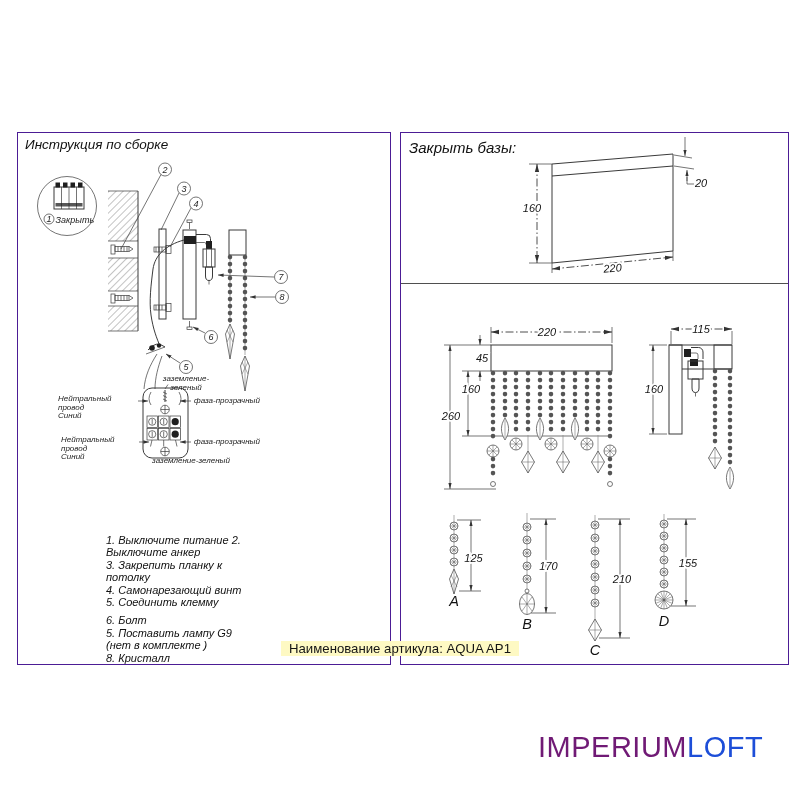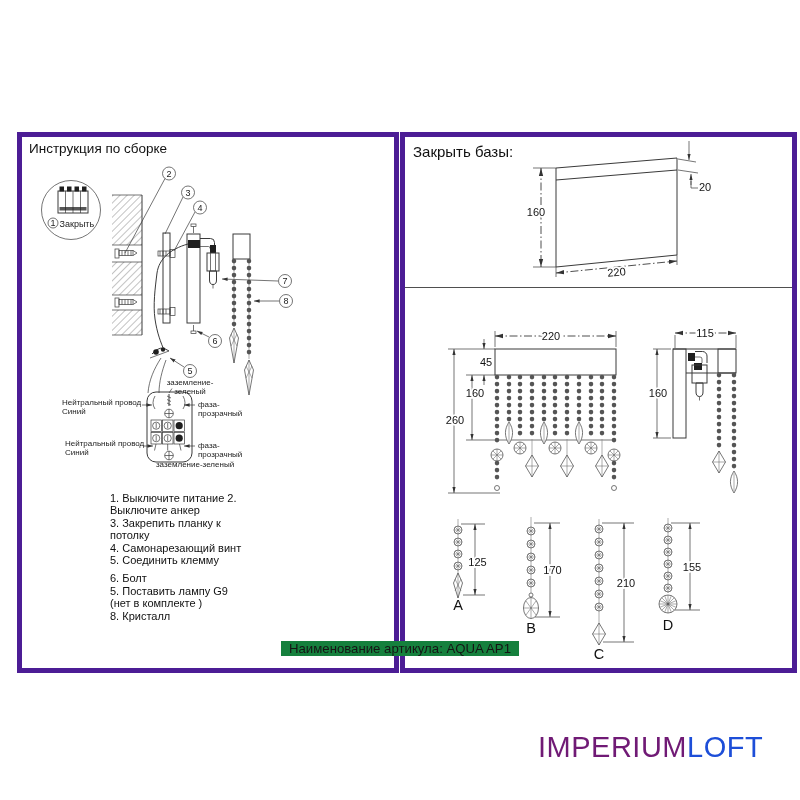--- a/index.html
+++ b/index.html
@@ -1,37 +1,37 @@
 <!DOCTYPE html>
 <html><head>
 <meta charset="utf-8">
 <style>
   html,body{margin:0;padding:0;background:#fff;}
   body{width:800px;height:800px;position:relative;font-family:"Liberation Sans",sans-serif;color:#141414;overflow:hidden;}
-  .panel{position:absolute;border:5px solid #4c1d95;background:#fff;}
+  .panel{position:absolute;border:1px solid #4c1d95;background:#fff;font-style:italic;}
   .abs{position:absolute;}
   .ttl{position:absolute;color:#111;white-space:nowrap;}
   .lbl8{position:absolute;font-size:8px;line-height:8.6px;color:#222;}
-  .steps{position:absolute;font-size:11px;line-height:12.4px;color:#111;}
+  .steps{position:absolute;font-size:11px;line-height:12.4px;color:#111;margin-top:46px;}
   .steps .gap{height:6px;}
   svg{position:absolute;overflow:visible;}
   .ln{fill:none;stroke:#3a3a3a;stroke-width:1;}
   .lnt{fill:none;stroke:#3a3a3a;stroke-width:0.7;}
   .dim{fill:none;stroke:#3a3a3a;stroke-width:0.9;stroke-dasharray:8 2.5 1.5 2.5;}
   .ext{fill:none;stroke:#3a3a3a;stroke-width:0.7;}
   .blk{fill:#1f1f1f;stroke:none;}
   .bead{fill:none;stroke:#555;stroke-width:4.6;stroke-linecap:round;stroke-dasharray:0.1 6.9;}
   .beadln{fill:none;stroke:#8a8a8a;stroke-width:0.7;}
   .ros{fill:#fff;stroke:#555;stroke-width:0.8;}
   .rost{fill:none;stroke:#555;stroke-width:0.5;}
   .dtxt{font-size:11px;fill:#141414;paint-order:stroke;stroke:#fff;stroke-width:3.5px;font-family:"Liberation Sans",sans-serif;}
   .ptxt{font-size:14.5px;fill:#111;font-family:"Liberation Sans",sans-serif;}
   .ntxt{font-size:9px;fill:#222;font-family:"Liberation Sans",sans-serif;}
   .footer-article{position:absolute;top:641px;left:0;width:800px;text-align:center;font-size:13.2px;z-index:3;}
-  .footer-article span{background:#15803d;padding:0 8px;}
+  .footer-article span{background:#fef9c3;padding:0 8px;}
   .brand{position:absolute;top:731px;left:538px;font-size:29px;letter-spacing:0.5px;font-weight:400;white-space:nowrap;}
   .brand .b1{color:#701a75;}
   .brand .b2{color:#1d4ed8;}
 </style>
 </head>
 <body>
 
 <div class="panel" style="left:17px;top:132px;width:372px;height:531px;">
   <div class="ttl" style="left:7px;top:4px;font-size:13.5px;">Инструкция по сборке</div>
 

